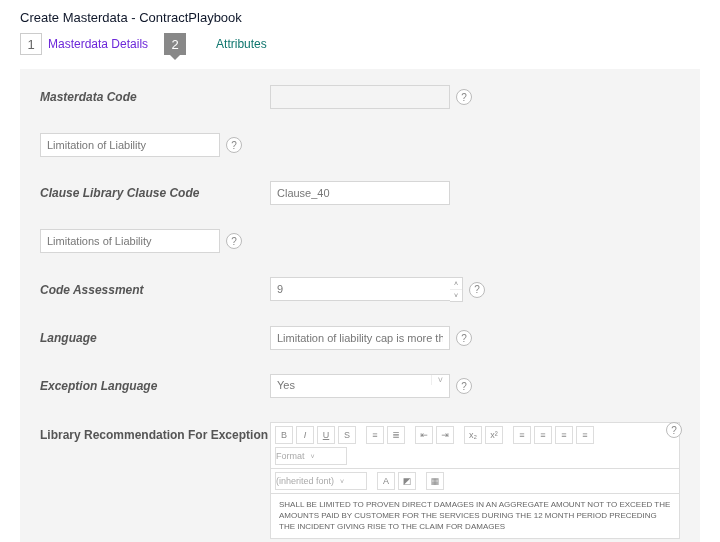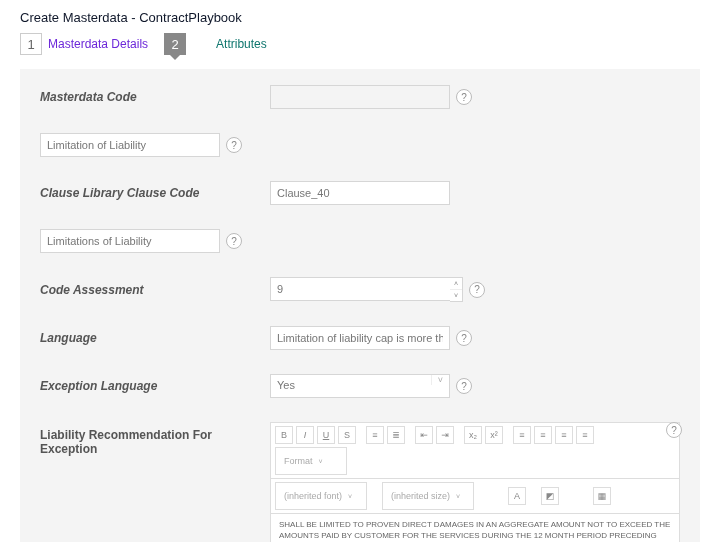--- a/index.html
+++ b/index.html
@@ -187,30 +187,30 @@
     cursor:pointer;
     padding: 0 3px;
   }
   .tool.sep { border:none; width:4px; min-width:4px; padding:0; }
   .tool-row2 {
     border:1px solid #ddd;
     border-top:none;
     background:#fff;
     padding:3px 4px;
     display:flex;
-    gap:15px;
+    gap:3px;
     align-items:center;
   }
   .drop {
-    height:28px;
+    height:18px;
     border:1px solid #ddd;
     background:#fff;
     font-size:9px;
     color:#aaa;
-    padding: 0 8px;
+    padding: 0 0;
     display:inline-flex;
     align-items:center;
     gap:6px;
   }
   .drop .chv { font-size:7px; color:#aaa; }
   .editor-body {
     border:1px solid #ddd;
     border-top:none;
     background:#fff;
     padding: 6px 8px;
@@ -297,21 +297,21 @@
       <div class="control">
         <div class="select-wrap">
           <div class="val">Yes</div>
           <div class="chev">˅</div>
         </div>
         <span class="help">?</span>
       </div>
     </div>
 
     <div class="editor-row">
-      <div class="label">Liability Recommendation For Exception</div>
+      <div class="label">Library Recommendation For Exception</div>
       <div class="editor-shell">
         <span class="help editor-help">?</span>
 
         <div class="toolbar">
           <span class="tool">B</span>
           <span class="tool">
               <i>I</i>
             </span>
           <span class="tool">
               <u>U</u>
@@ -336,24 +336,20 @@
             <span>Format</span>
             <span class="chv">˅</span>
           </div>
         </div>
 
         <div class="tool-row2">
           <div class="drop" style="width:92px">
             <span>(inherited font)</span>
             <span class="chv">˅</span>
           </div>
-          <div class="drop" style="width:92px">
-            <span>(inherited size)</span>
-            <span class="chv">˅</span>
-          </div>
           <span class="tool sep"></span>
           <span class="tool">A</span>
           <span class="tool">◩</span>
           <span class="tool sep"></span>
           <span class="tool">▦</span>
         </div>
 
         <div class="editor-body">SHALL BE LIMITED TO PROVEN DIRECT DAMAGES IN AN AGGREGATE AMOUNT NOT TO EXCEED THE AMOUNTS PAID BY CUSTOMER FOR THE SERVICES DURING THE 12 MONTH PERIOD PRECEDING THE INCIDENT GIVING RISE TO THE CLAIM FOR DAMAGES</div>
       </div>
     </div>

